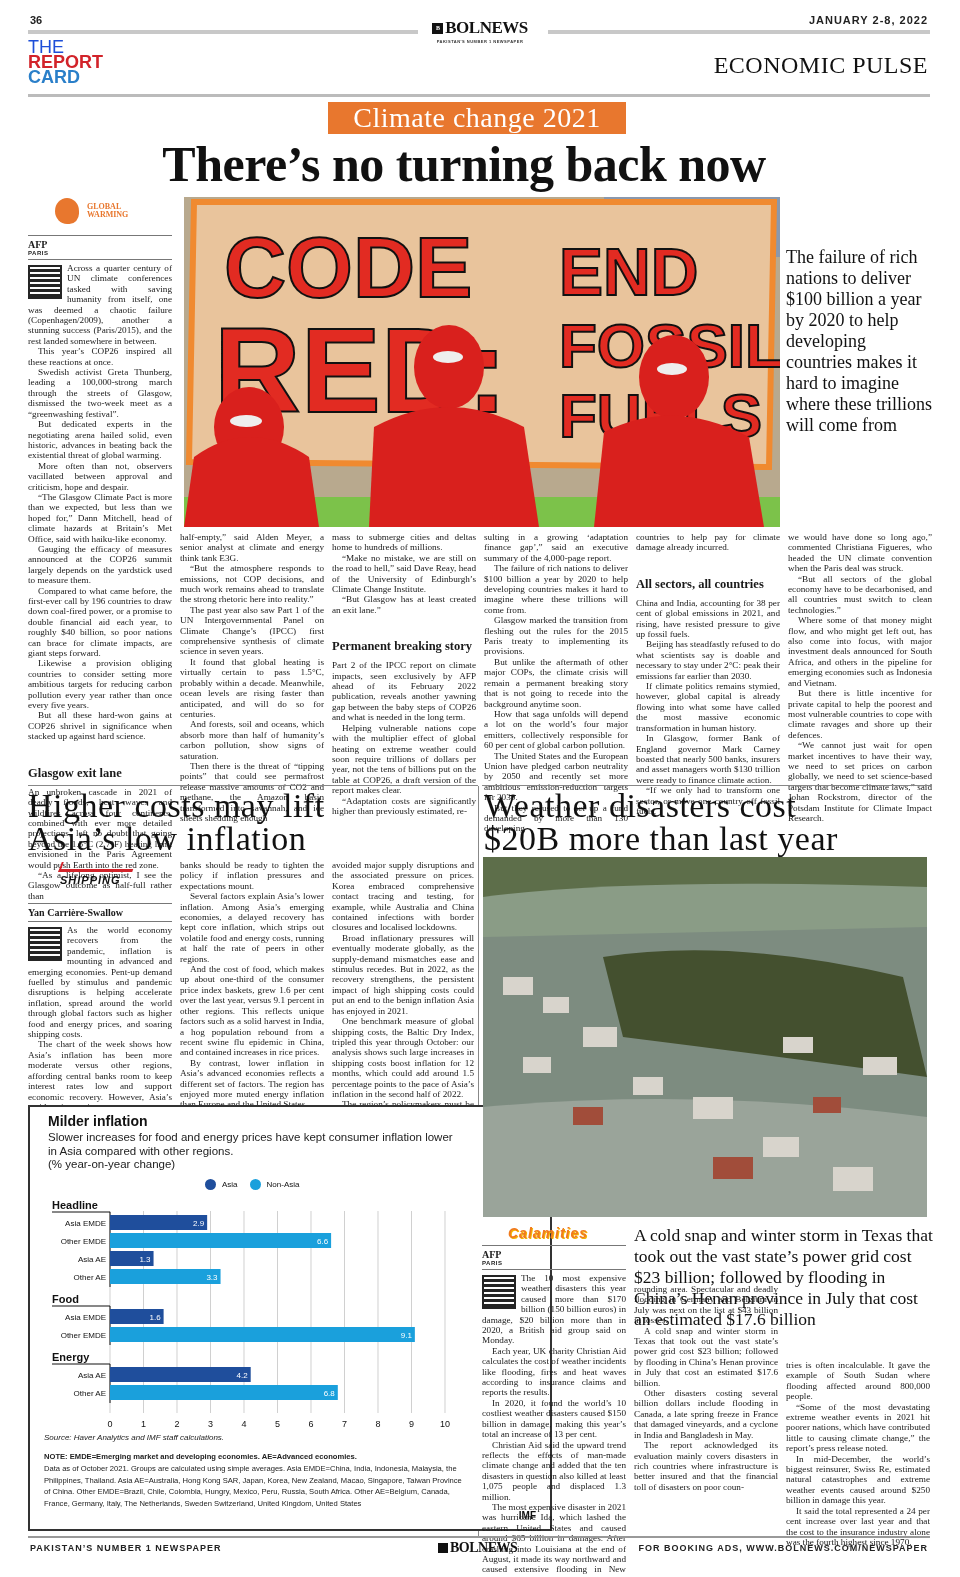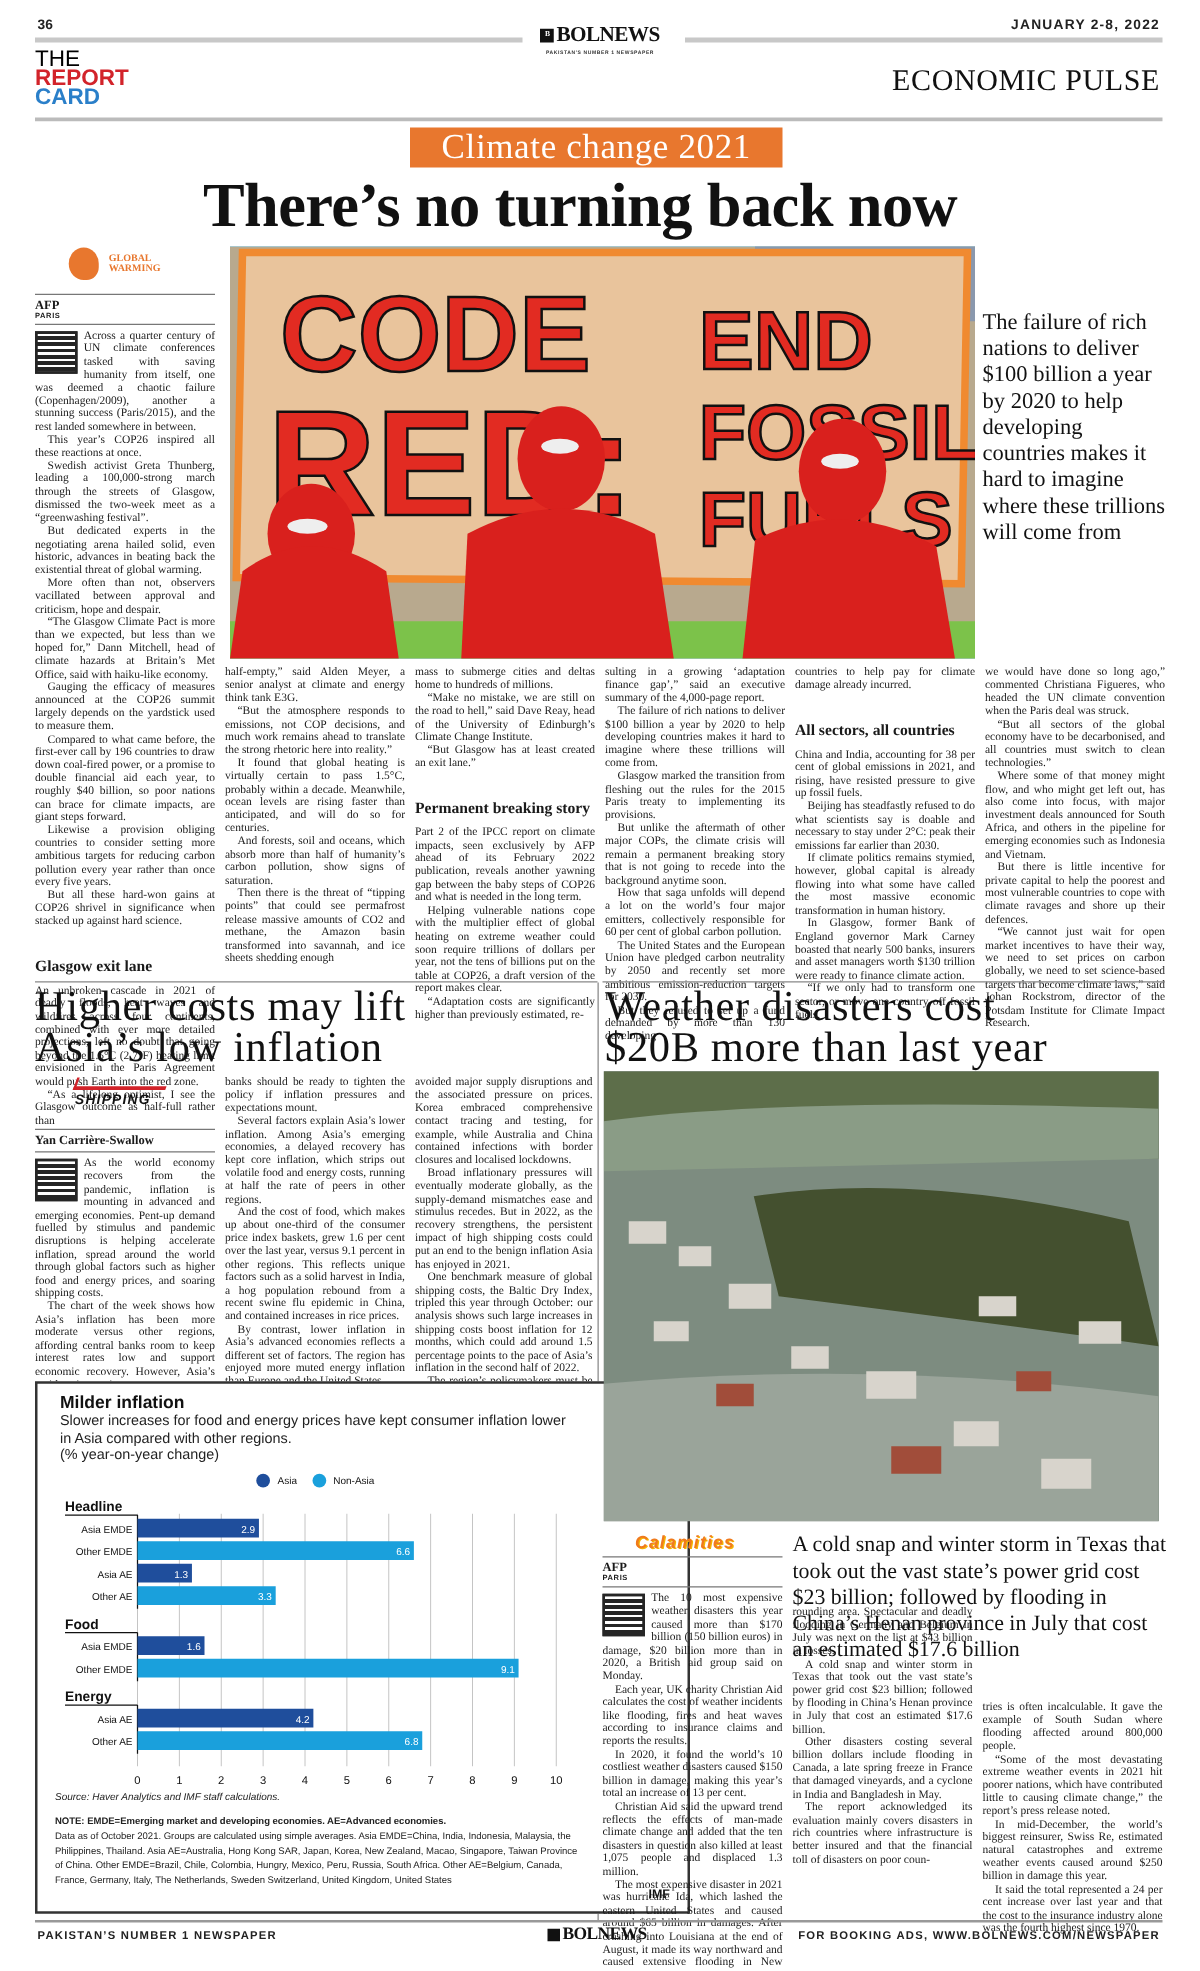--- a/index.html
+++ b/index.html
@@ -6,21 +6,21 @@
 body{width:960px;height:1577px;background:#fff;font-family:"Liberation Serif",serif;color:#111;position:relative;overflow:hidden}
 .abs{position:absolute}
 .topline{position:absolute;height:4px;background:#c8c8c8}
 .pageno{left:30px;top:14px;font:bold 11px "Liberation Sans",sans-serif;color:#222}
 .date{right:32px;top:14px;font:bold 11px "Liberation Sans",sans-serif;letter-spacing:1px;color:#222}
 .masthead{left:420px;top:18px;width:120px;text-align:center}
 .masthead .logo{font:bold 17px "Liberation Serif",serif;letter-spacing:-0.5px;color:#111;display:flex;align-items:center;justify-content:center;gap:2px}
 .masthead .logo .box{display:inline-block;width:11px;height:11px;background:#111;color:#fff;font-size:6px;line-height:11px;text-align:center}
 .masthead .tag{font:bold 4px "Liberation Sans",sans-serif;letter-spacing:0.5px;color:#333;margin-top:1px}
 .rc{left:28px;top:40px;font:bold 18px/15px "Liberation Sans",sans-serif}
-.rc .t{color:#000000;font-weight:normal}
+.rc .t{color:#1d4ed8;font-weight:normal}
 .rc .r{color:#d2232a}
 .rc .c{color:#2a7fc9}
 .pulse{right:32px;top:52px;font:24px "Liberation Serif",serif;letter-spacing:0.5px;color:#111}
 .section-rule{left:28px;top:94px;width:902px;height:3px;background:#bbb}
 .kicker{left:328px;top:102px;width:298px;height:32px;background:#e8772e;color:#fff;font:28px/32px "Liberation Serif",serif;text-align:center;letter-spacing:0.5px}
 .headline{left:44px;top:136px;width:840px;text-align:center;font:bold 50px/56px "Liberation Serif",serif;letter-spacing:-0.5px}
 .col{position:absolute;font-size:9.2px;line-height:10.4px;text-align:justify;hyphens:auto;color:#1a1a1a}
 .col p{text-indent:10px}
 .col p.first{text-indent:0}
 .col h3{font:bold 12.5px/16px "Liberation Serif",serif;margin:23px 0 6px;text-align:left;text-indent:0}
@@ -135,20 +135,21 @@
       <ellipse cx="488" cy="172" rx="15" ry="6"></ellipse>
     </g>
   </svg>
 </div>
 
 <div class="abs pullquote">The failure of rich nations to deliver $100 billion a year by 2020 to help developing countries makes it hard to imagine where these trillions will come from</div>
 
 <div class="col" id="s1c2" style="left:180px;top:532px;width:144px">
     <p class="first">half-empty,” said Alden Meyer, a senior analyst at climate and energy think tank E3G.</p>
     <p>“But the atmosphere responds to emissions, not COP decisions, and much work remains ahead to translate the strong rhetoric here into reality.”</p>
+    <p>The past year also saw Part 1 of the UN Intergovernmental Panel on Climate Change’s (IPCC) first comprehensive synthesis of climate science in seven years.</p>
     <p>It found that global heating is virtually certain to pass 1.5°C, probably within a decade. Meanwhile, ocean levels are rising faster than anticipated, and will do so for centuries.</p>
     <p>And forests, soil and oceans, which absorb more than half of humanity’s carbon pollution, show signs of saturation.</p>
     <p>Then there is the threat of “tipping points” that could see permafrost release massive amounts of CO2 and methane, the Amazon basin transformed into savannah, and ice sheets shedding enough</p>
   </div>
 <div class="col" style="left:332px;top:532px;width:144px">
   <div id="s1c3">
       <p class="first">mass to submerge cities and deltas home to hundreds of millions.</p>
       <p>“Make no mistake, we are still on the road to hell,” said Dave Reay, head of the University of Edinburgh’s Climate Change Institute.</p>
       <p>“But Glasgow has at least created an exit lane.”</p>
     </div>

